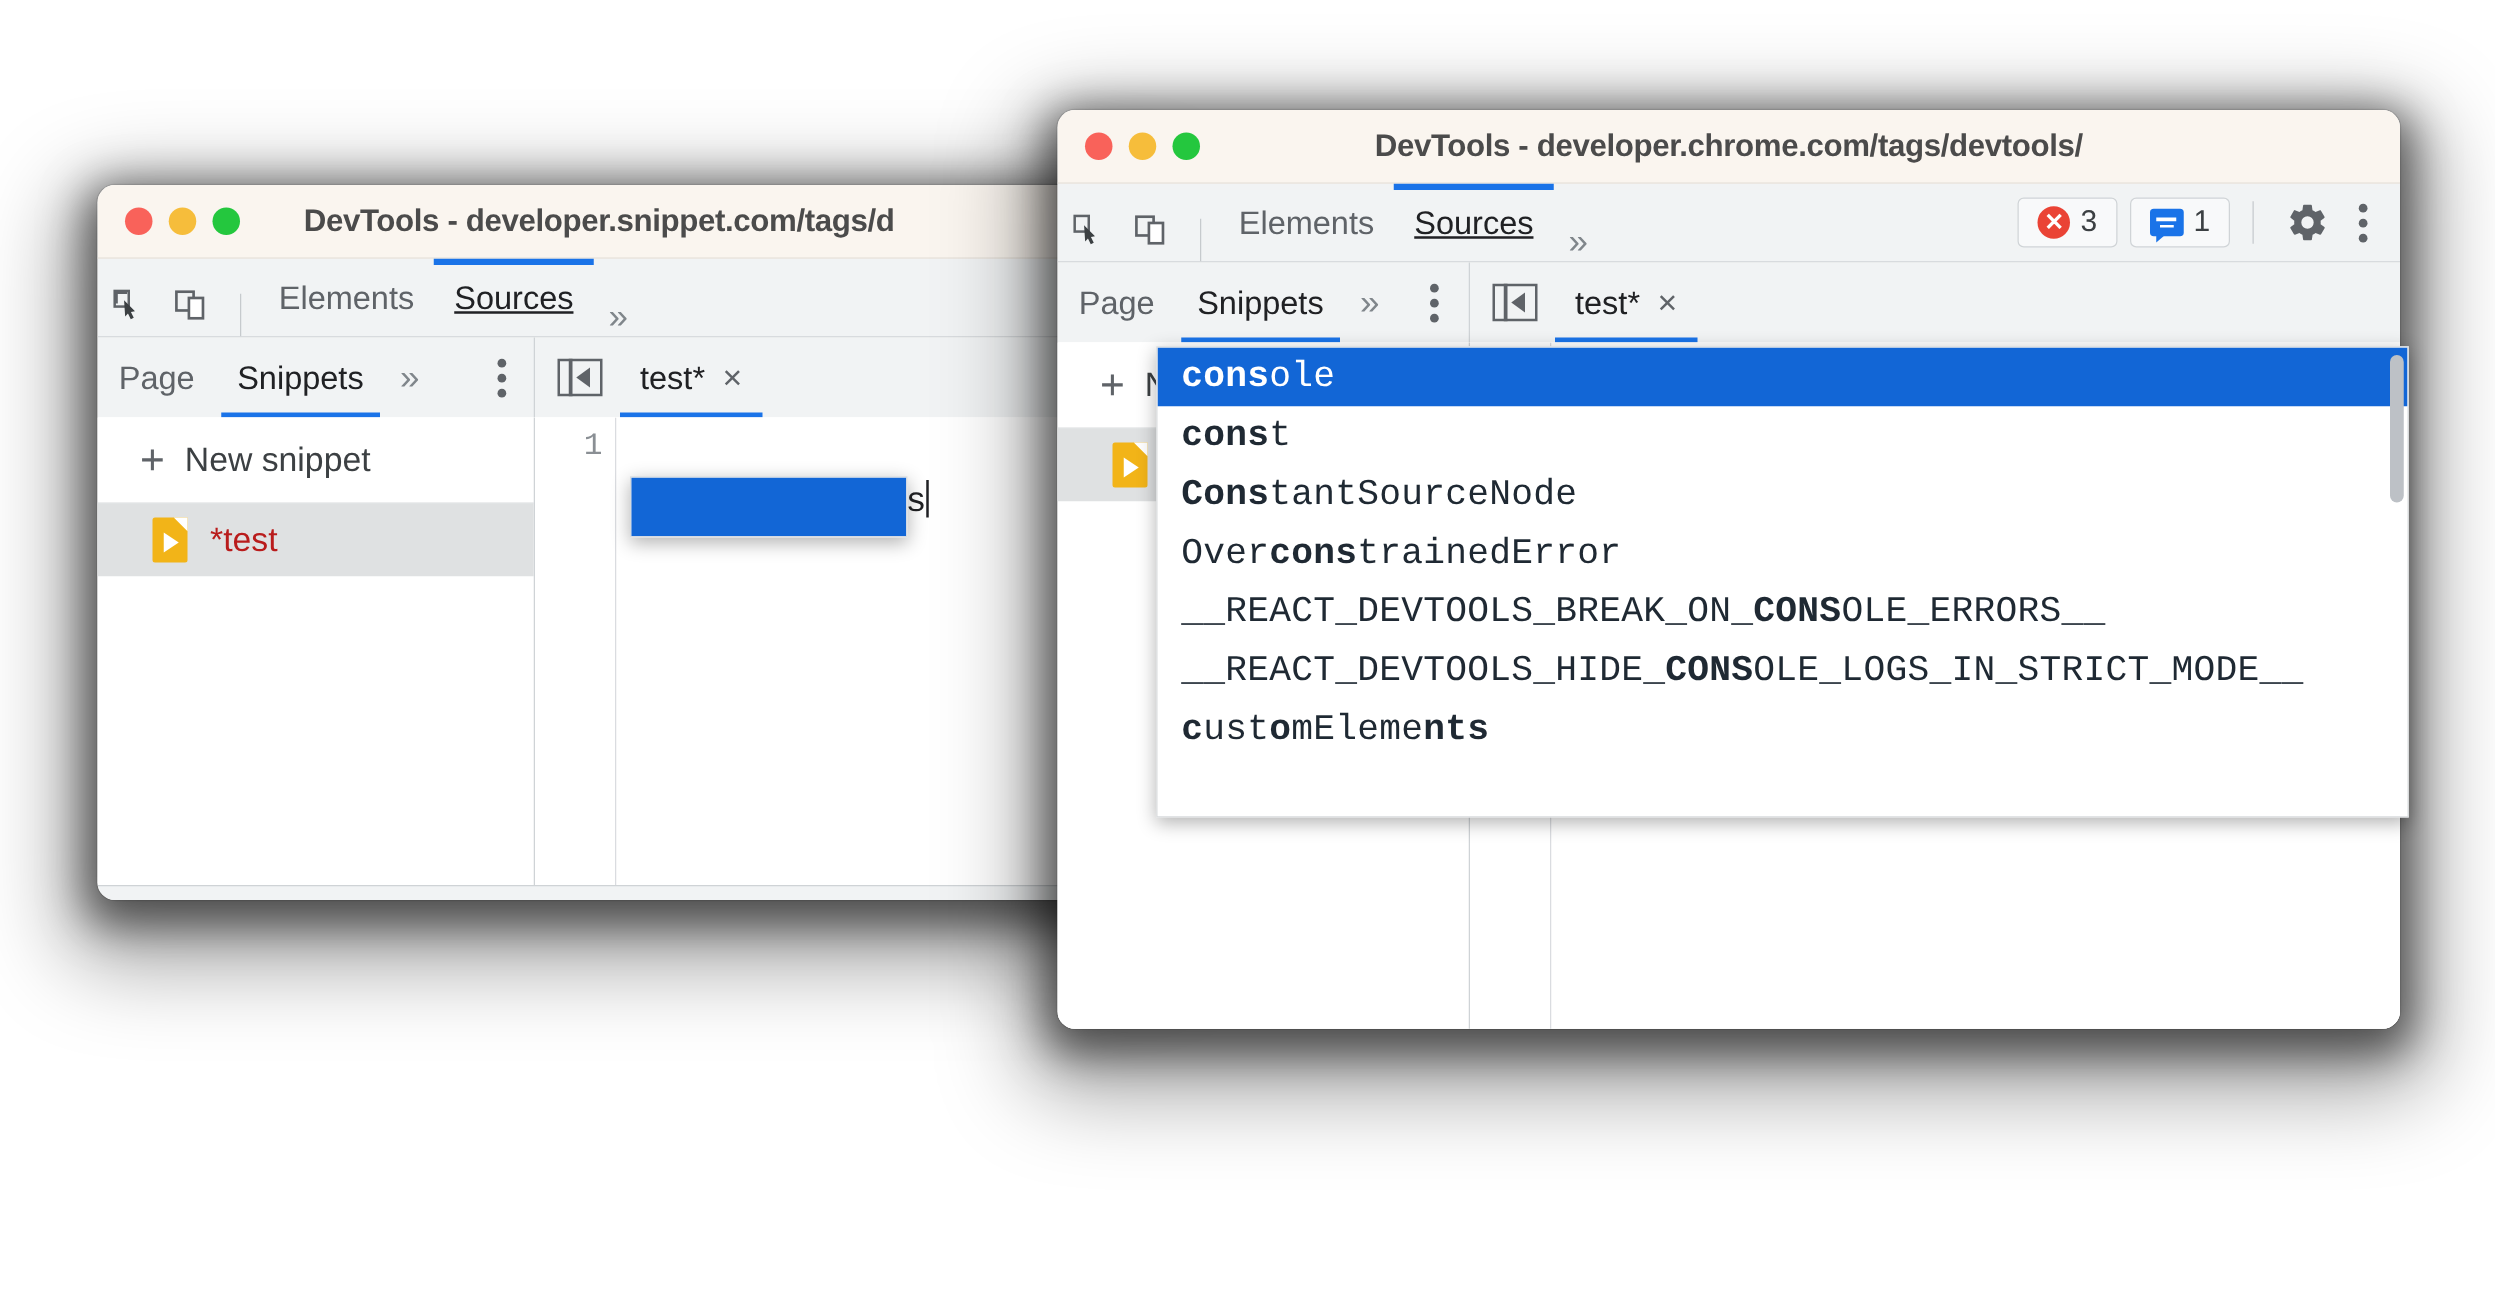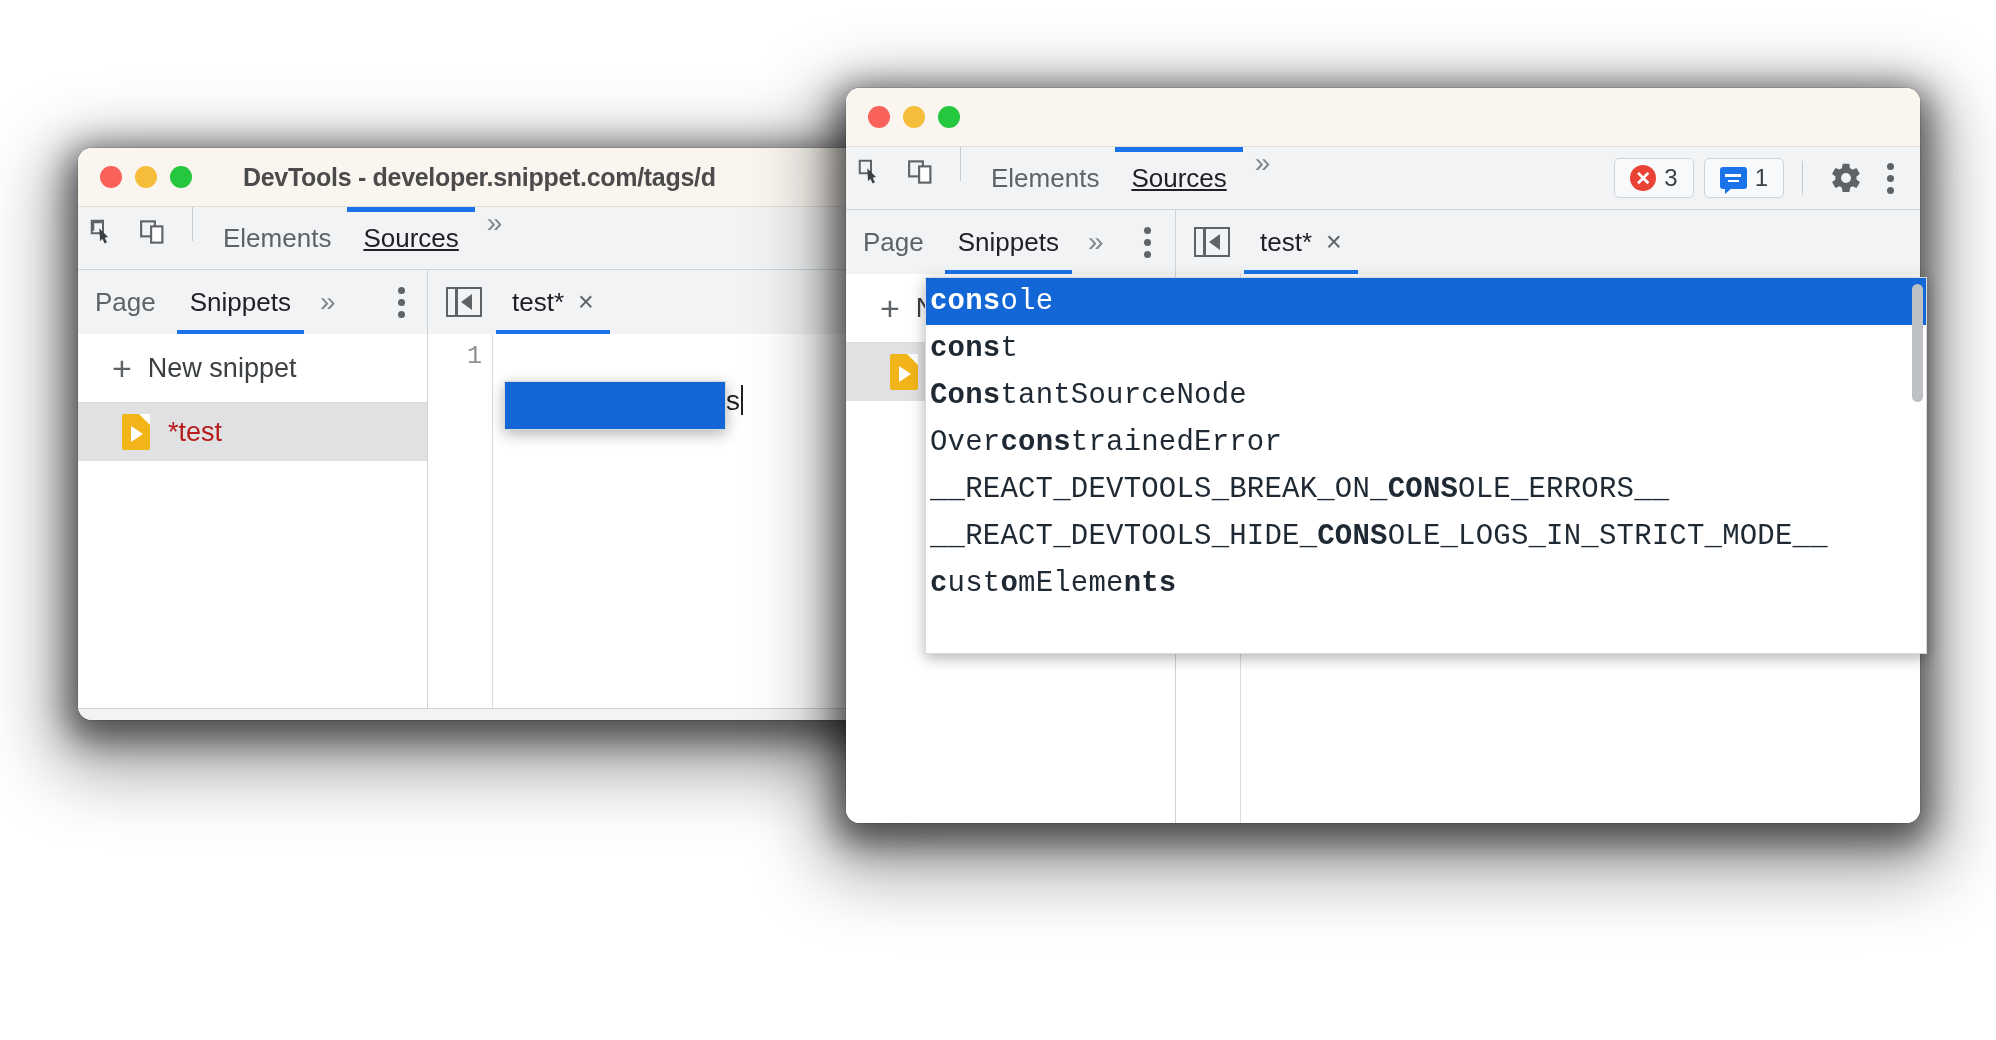--- a/index.html
+++ b/index.html
@@ -43,21 +43,21 @@
     white-space: nowrap;
     pointer-events: none;
   }
   .win-title.left-shift { text-align: left; left: 165px; }
 
   
   .dt-toolbar {
     height: 62px;
     background: #f1f3f4;
     border-bottom: 1px solid #cfd3d6;
-    display: flex; align-items: flex-start;
+    display: flex; align-items: flex-end;
     position: relative;
   }
   .icon-btn {
     width: 50px; height: 50px;
     display: flex; align-items: center; justify-content: center;
   }
   .tb-sep { width: 1px; height: 34px; background: #c6cacd; margin: 0 14px; }
   .panel-tab {
     font-size: 26px; color: #5f6368;
     padding: 0 16px; height: 62px;
@@ -206,21 +206,21 @@
   .ac-pop {
     position: absolute;
     background: #fff;
     border: 1px solid #d7dadc;
     box-shadow: 0 4px 14px rgba(0,0,0,0.30);
     font-family: "Liberation Mono", monospace;
     overflow: hidden;
   }
   .ac-item {
     font-size: 29px; line-height: 47px; height: 47px;
-    padding-left: 4px; color: #1f2933; white-space: pre;
+    padding-left: 19px; color: #1f2933; white-space: pre;
     letter-spacing: 0.2px;
   }
   .ac-item.sel { background: #1266d6; color: #fff; }
   .ac-item b { font-weight: bold; }
   .ac-scroll {
     position: absolute; right: 3px; top: 6px; width: 11px;
     background: #bdc1c6; border-radius: 6px;
   }
 
   
@@ -341,20 +341,21 @@
   </div>
 
   <div class="window" style="left:846px; top:88px; width:1074px; height:735px;">
 
     <div class="titlebar">
       <div class="lights">
         <div class="light red"></div>
         <div class="light yellow"></div>
         <div class="light green"></div>
       </div>
+      <div class="win-title">DevTools - developer.chrome.com/tags/devtools/</div>
     </div>
 
     <div class="dt-toolbar">
       <div class="icon-btn">
         <svg width="30" height="30" viewBox="0 0 24 24">
           <rect x="3" y="3" width="9" height="10" fill="none" stroke="#5f6368" stroke-width="1.6"></rect>
           <path d="M9 9 l7 7 -2.6 .5 1.8 3.6 -1.9 1 -1.8-3.7 -1.8 1.9z" fill="#3c4043"></path>
         </svg>
       </div>
       <div class="icon-btn">

